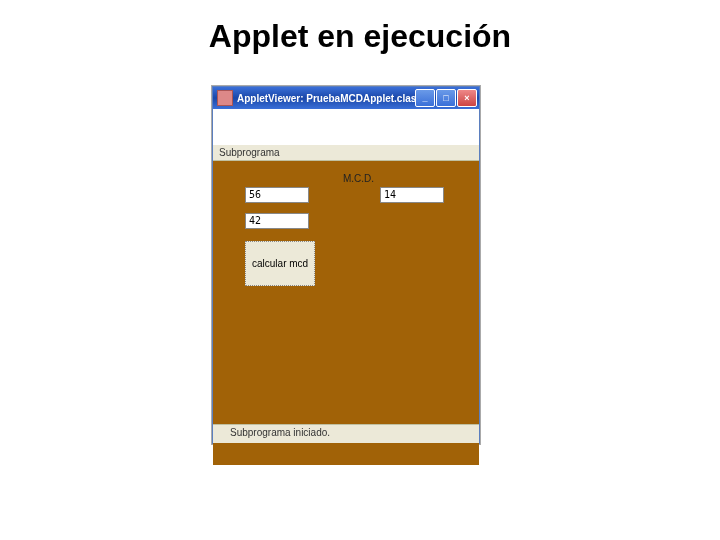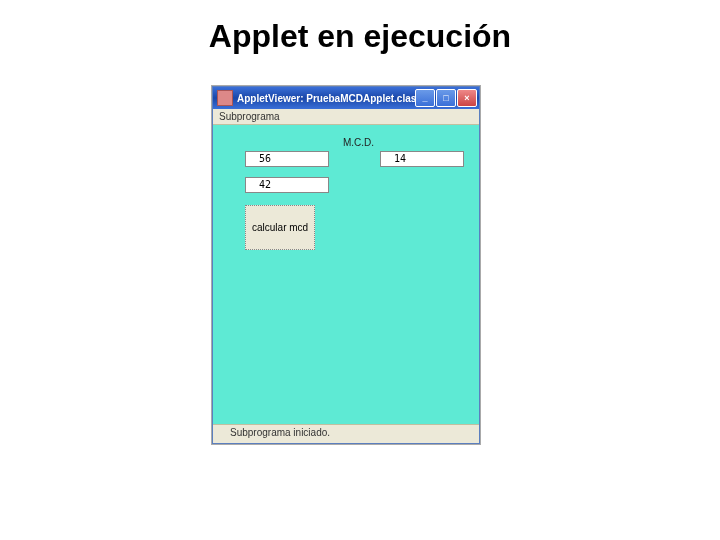--- a/index.html
+++ b/index.html
@@ -72,33 +72,34 @@
 }
 .win-btn.close {
   background: linear-gradient(to bottom, #e88, #c44);
 }
 .menubar {
   background: #ece9d8;
   border-bottom: 1px solid #c0c0a0;
   padding: 2px 6px;
   font-size: 10px;
   color: #333;
+  margin-top: 36px;
 }
 .applet-area {
   position: relative;
-  background: #5eead4;
+  background: #a16207;
   height: 292px;
   padding: 6px;
 }
 .text-input {
   font-size: 10px;
   font-family: monospace;
   border: 1px solid #888;
   background: #fff;
-  padding: 1px 13px;
+  padding: 1px 3px;
   height: 12px;
   line-height: 12px;
 }
 .mcd-label {
   position: absolute;
   left: 130px;
   top: 12px;
   font-size: 10px;
   color: #222;
 }

